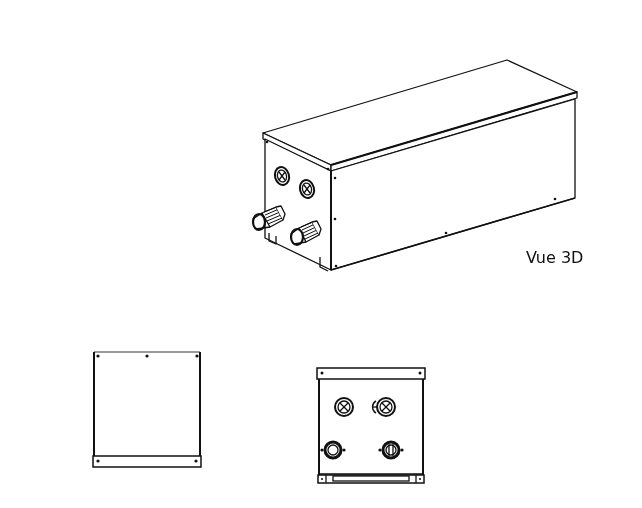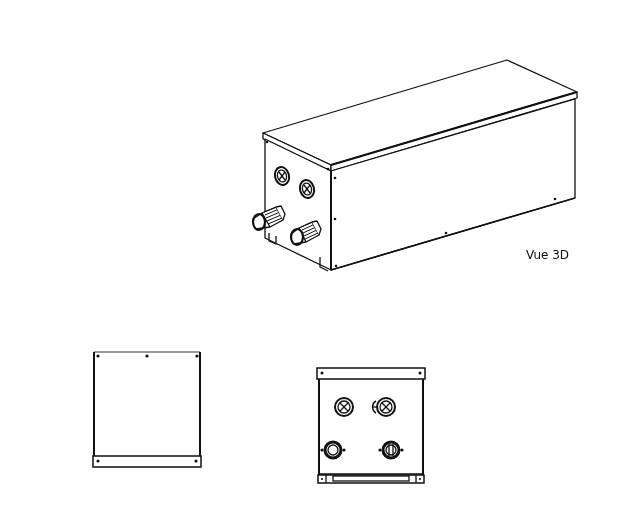--- a/index.html
+++ b/index.html
@@ -1,18 +1,18 @@
 <!DOCTYPE html>
 <html><head>
 <meta charset="utf-8">
 <style>
   html, body { margin: 0; padding: 0; background: #ffffff; }
   body { width: 642px; height: 508px; position: relative; overflow: hidden; font-family: "DejaVu Sans", sans-serif; }
   #canvas { position: absolute; left: 0; top: 0; }
-  .label { position: absolute; font-size: 12px; color: #111111; font-family: "DejaVu Sans", sans-serif; }
+  .label { position: absolute; font-size: 16px; color: #111111; font-family: "DejaVu Sans", sans-serif; }
 </style>
 </head>
 <body>
 
 <svg id="canvas" width="642" height="508" viewBox="0 0 642 508">
 
   <g fill="none" stroke="#111" stroke-width="1.3" stroke-linejoin="round">
 
     <polygon points="263,133 507,60 577,92 331,165" fill="#fff"></polygon>
 

